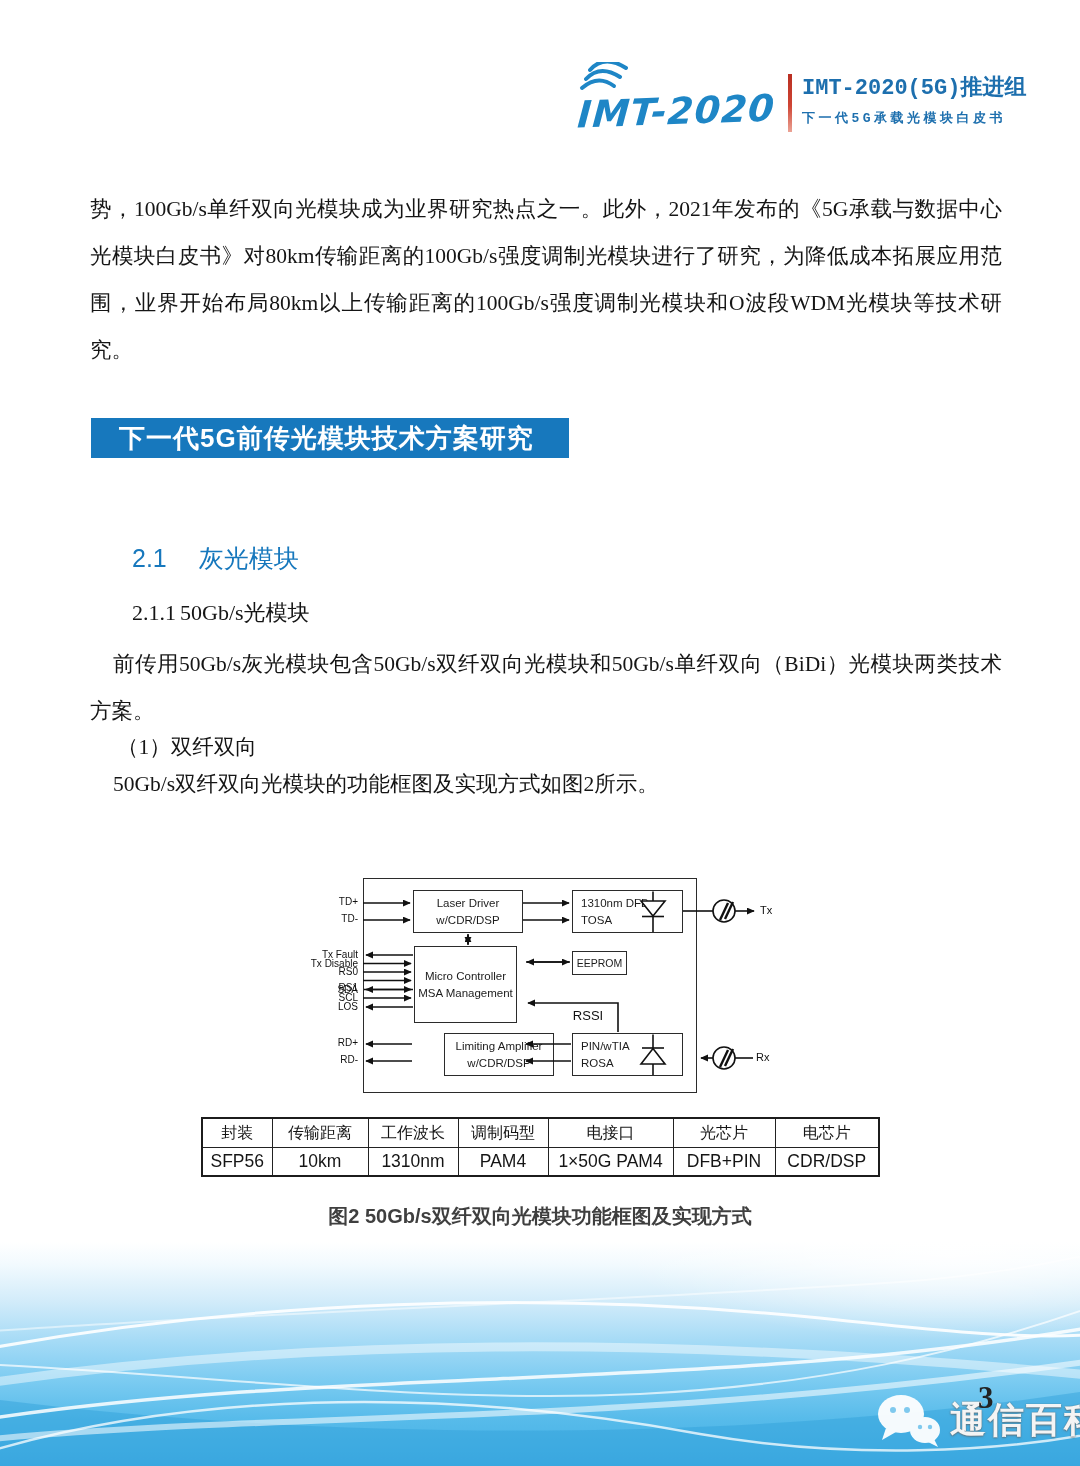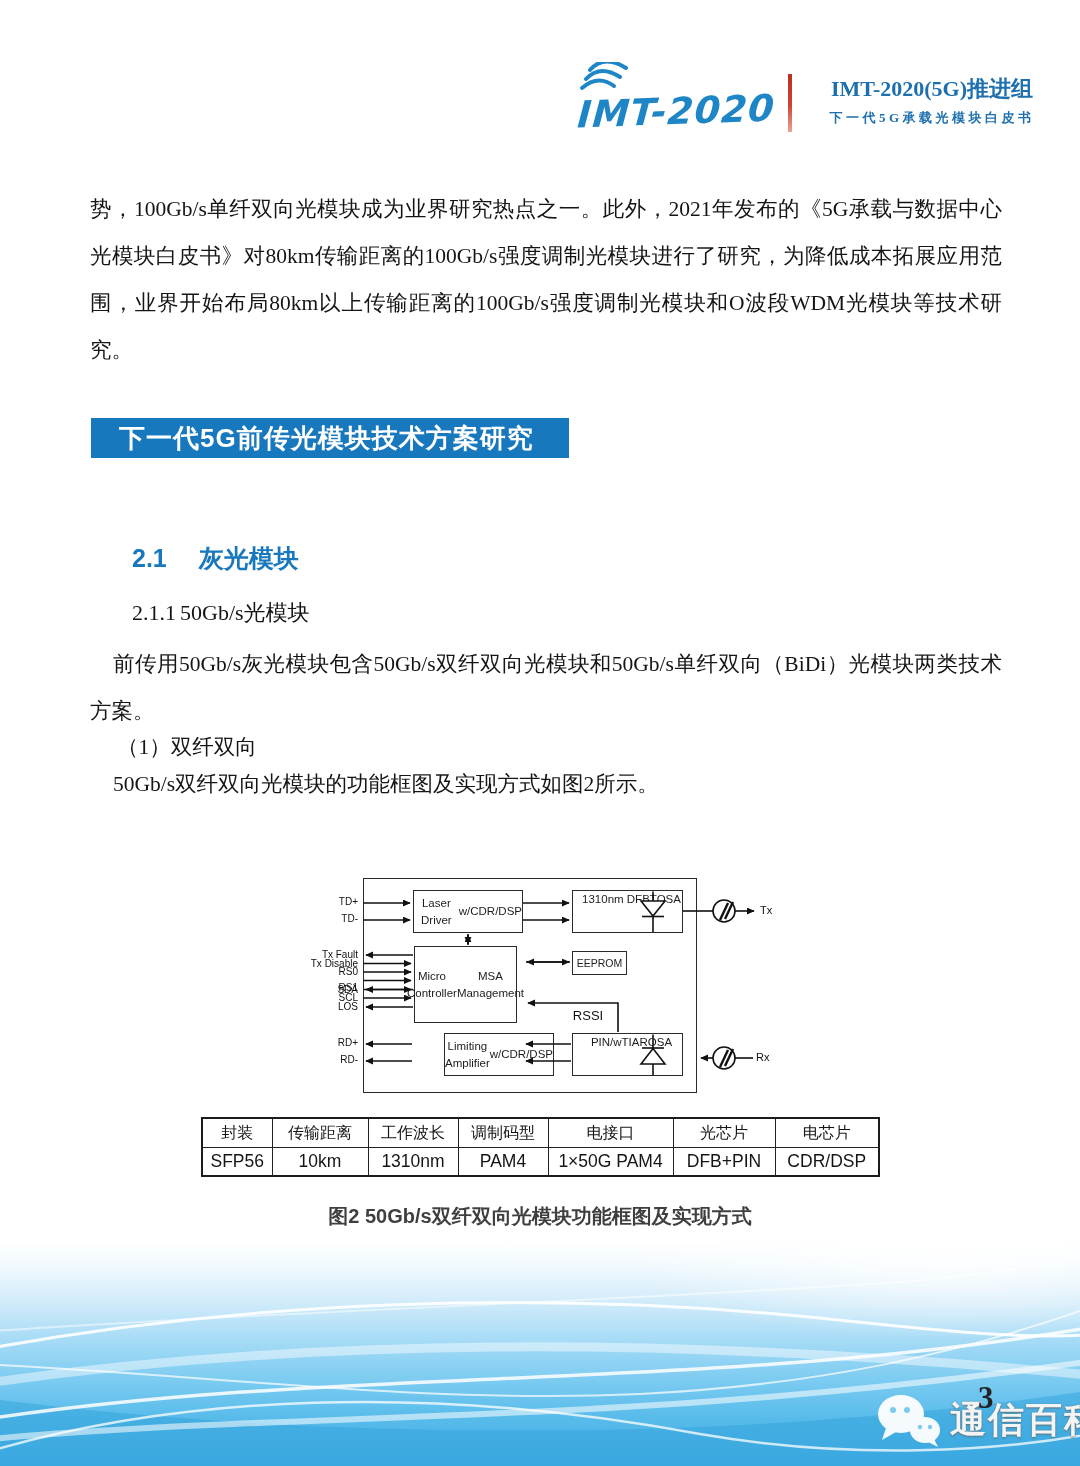--- a/index.html
+++ b/index.html
@@ -6,47 +6,47 @@
   .page{position:relative;width:1080px;height:1466px;background:#ffffff;overflow:hidden;
         font-family:"Liberation Serif","DejaVu Serif",serif;color:#1a1a1a;}
 
   
   .hdr-logo{position:absolute;left:568px;top:62px;width:220px;height:86px;}
   .hdr-logo .logo-text{position:absolute;left:10px;top:28px;font-family:"DejaVu Sans",sans-serif;
         font-weight:bold;font-style:italic;font-size:37px;color:#1e86c6;letter-spacing:1px;
         transform:skewX(-6deg) rotate(-2deg);white-space:nowrap;}
   .hdr-divider{position:absolute;left:788px;top:74px;width:4px;height:58px;
         background:linear-gradient(180deg,#b92f22 0%,#cf4534 55%,#eba395 100%);}
-  .hdr-titles{position:absolute;left:802px;top:76px;width:260px;font-family:Liberation Serif, serif;text-align:center;}
+  .hdr-titles{position:absolute;left:802px;top:76px;width:260px;font-family:Liberation Mono, monospace;}
   .hdr-org{font-size:22px;font-weight:bold;color:#1d6fae;line-height:26px;}
   .hdr-sub{margin-top:7px;font-size:13px;font-weight:bold;color:#1d6fae;letter-spacing:3.5px;}
 
   
   .para{position:absolute;left:90px;width:912px;font-size:21.5px;line-height:47px;
         text-align:justify;margin:0;color:#151515;}
   .p1{top:186px;}
   .p2{top:641px;text-indent:23px;}
   .p3{top:724px;text-indent:27px;}
   .p4{top:761px;text-indent:23px;}
 
   .banner{position:absolute;left:91px;top:418px;width:478px;height:40px;background:#1778bd;
         color:#ffffff;font-family:"Liberation Sans",sans-serif;font-weight:bold;font-size:26px;
         line-height:40px;padding-left:28px;box-sizing:border-box;letter-spacing:1px;white-space:nowrap;}
 
   .sec{position:absolute;left:132px;top:542px;margin:0;font-family:"Liberation Sans",sans-serif;
-        font-weight:bold;font-size:25px;color:#1778bd;}
+        font-weight:normal;font-size:25px;color:#1778bd;}
   .sec .sec-num{margin-right:32px;}
   .subsec{position:absolute;left:132px;top:598px;margin:0;font-weight:normal;font-size:22px;color:#151515;}
   .subsec .sub-num{margin-right:4px;}
 
   
   .diagram{position:absolute;left:300px;top:870px;width:490px;height:238px;
         font-family:"Liberation Sans",sans-serif;}
   .dbox{position:absolute;border:1.5px solid #2b2b2b;background:#ffffff;box-sizing:border-box;
-        display:flex;flex-direction:row;justify-content:center;align-items:center;
+        display:flex;flex-direction:column;justify-content:center;align-items:center;
         font-size:11.5px;color:#1c1c1c;line-height:17px;text-align:center;}
   .outerbox{position:absolute;left:63px;top:8px;width:334px;height:215px;border:1.5px solid #2b2b2b;
         box-sizing:border-box;}
   .dsvg{position:absolute;left:0;top:0;pointer-events:none;}
   .sig{position:absolute;font-size:10px;line-height:11px;color:#111;}
   .sigR{left:2px;width:56px;text-align:right;}
   .lbl-rssi{position:absolute;left:266px;top:138px;width:44px;text-align:center;font-size:13px;color:#111;}
   .lbl-tx{position:absolute;left:460px;top:34px;font-size:11px;color:#111;}
   .lbl-rx{position:absolute;left:456px;top:181px;font-size:11px;color:#111;}
 

